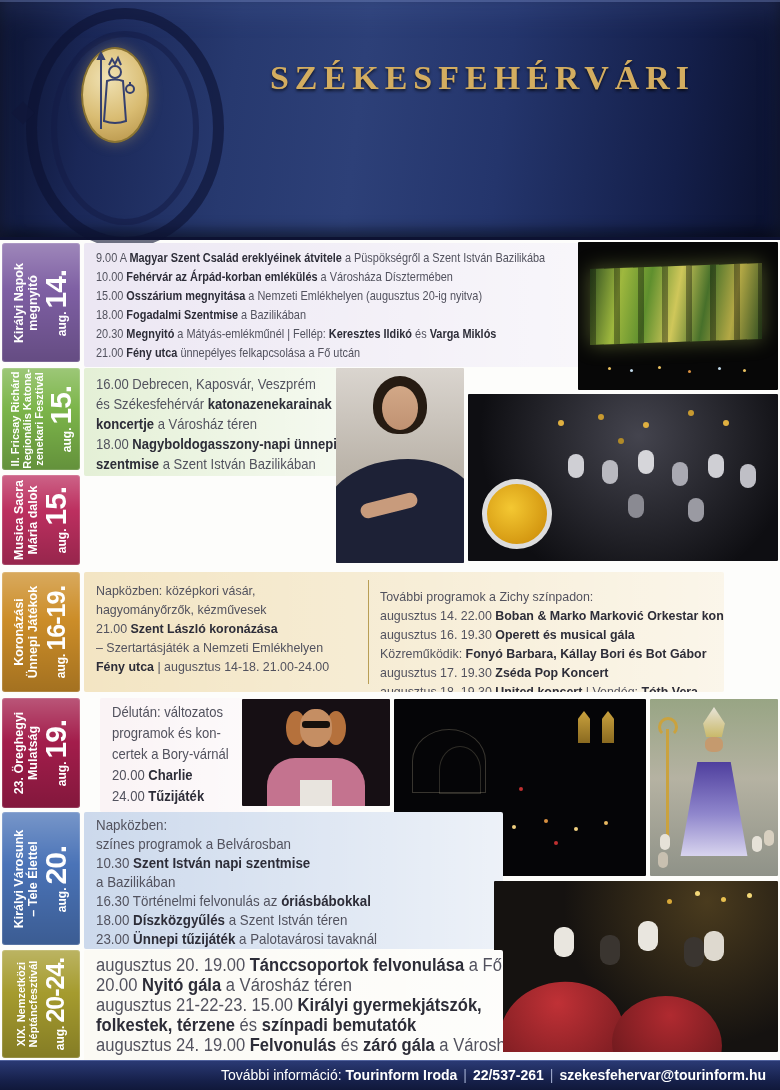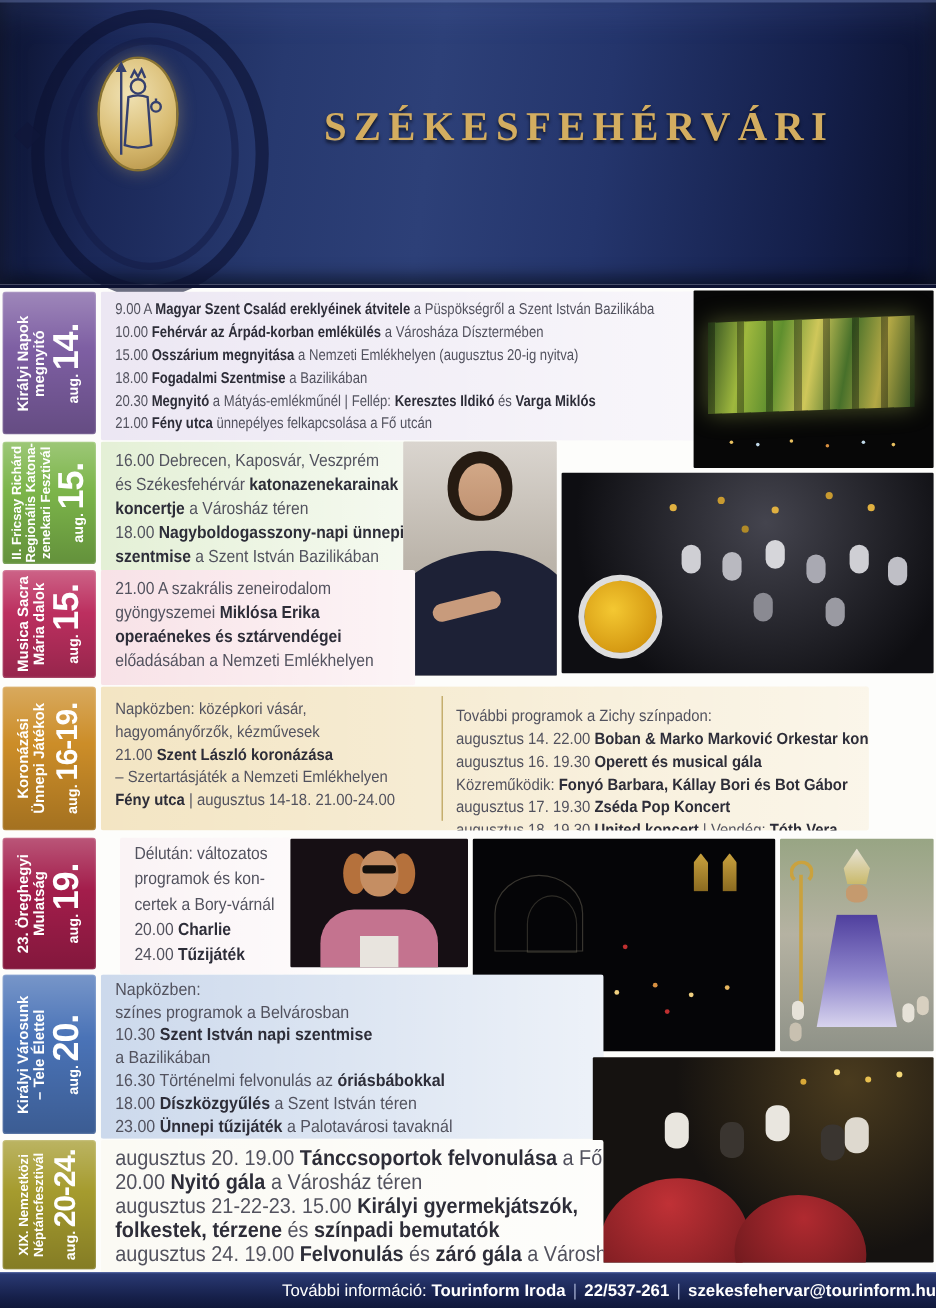--- a/index.html
+++ b/index.html
@@ -15,21 +15,21 @@
     border:11px solid rgba(12,17,48,.6);border-radius:50%;}
   .ornament::before{content:"";position:absolute;left:14px;top:12px;right:14px;bottom:12px;
     border:6px solid rgba(20,28,70,.55);border-radius:50%;}
   .ornament::after{content:"";position:absolute;left:-22px;top:86px;width:16px;height:16px;
     background:rgba(16,22,58,.8);transform:rotate(45deg);box-shadow:228px 0 rgba(16,22,58,.8);}
   #seal{position:absolute;left:81px;top:47px;width:64px;height:92px;border-radius:50%;
     background:radial-gradient(circle at 38% 32%,#f0e2b4,#d9bc72 55%,#b8954a 95%);
     border:2px solid #8a7433;box-shadow:0 0 14px rgba(220,190,110,.35);}
   #seal svg{position:absolute;left:0;top:0;}
   #title{position:absolute;left:205px;top:58px;width:555px;text-align:center;
-    font-family:"Liberation Serif",serif;color:#d9b66b;text-shadow:0 2px 3px rgba(0,0,0,.65);margin-top:29px;}
+    font-family:"Liberation Serif",serif;color:#d9b66b;text-shadow:0 2px 3px rgba(0,0,0,.65);}
   #title .t1{font-size:34px;font-weight:bold;letter-spacing:6px;line-height:40px;color:#d3ad60;}
   #title .t2{font-size:41px;font-weight:bold;letter-spacing:3px;line-height:48px;color:#dcba70;}
 
   
   .vlabel{position:absolute;border-radius:3px;
     background-image:linear-gradient(180deg,rgba(255,255,255,.25),rgba(255,255,255,0) 40%,rgba(0,0,0,.2));
     box-shadow:inset 0 0 0 1px rgba(255,255,255,.15);}
   .vlabel .rot{position:absolute;top:50%;left:50%;transform:translate(-50%,-50%) rotate(-90deg);
     display:flex;flex-direction:column;align-items:center;gap:3px;white-space:nowrap;color:#fff;}
   .lnames div{font-size:12.5px;font-weight:bold;line-height:13.5px;text-align:center;}
@@ -125,21 +125,21 @@
     background:radial-gradient(circle at 50% 20%,#b02a30,#701a1e 75%);transform:rotate(6deg);}
   .ph7 .figs{position:absolute;left:60px;top:46px;width:20px;height:30px;border-radius:9px;background:#e9e6df;
     box-shadow:84px -6px #e9e6df,150px 4px #ded9cf,46px 8px #3a3530,130px 10px #3a3530;}
   .ph7 .lights{position:absolute;right:26px;top:12px;width:5px;height:5px;border-radius:50%;background:#f4d878;
     box-shadow:-26px 4px #e8c050,-52px -2px #f4d878,-80px 6px #d8a838;}
 
   
   #footer{position:absolute;left:0;top:1060px;width:780px;height:30px;
     background:linear-gradient(180deg,#2b3b76,#16204a 70%,#10183a);
     box-shadow:inset 0 1px 0 rgba(140,160,220,.4);
-    display:flex;align-items:center;justify-content:flex-end;box-sizing:border-box;
+    display:flex;align-items:center;justify-content:flex-end;padding-right:14px;box-sizing:border-box;
     color:#fff;font-size:14px;}
   #footer .b{font-weight:bold;}
   #footer .sep{color:#9aa5c8;padding:0 6px;}
 </style>
 </head>
 <body>
 
 <div id="poster">
 
   <div id="header">
@@ -224,26 +224,20 @@
         <div class="lnames">
       <div>Musica Sacra</div>
       <div>Mária dalok</div>
         </div>
       <div class="ldate">
           <span class="aug">aug.</span>
           <span class="dnum">15.</span>
         </div>
     </div>
   </div>
-  <div class="content s3c" style="left: 84px; top: 475px; width: 250px; height: 90px; background-color: rgb(248, 226, 231);">
-    <div class="line"><span>21.00 A szakrális zeneirodalom</span></div>
-    <div class="line"><span>gyöngyszemei </span><span class="b">Miklósa Erika</span></div>
-    <div class="line"><span class="b">operaénekes és sztárvendégei</span></div>
-    <div class="line"><span>előadásában a Nemzeti Emlékhelyen</span></div>
-  </div>
 
   <div class="vlabel" style="left: 2px; top: 572px; width: 78px; height: 120px; background-color: rgb(204, 141, 40);">
     <div class="rot">
         <div class="lnames">
       <div>Koronázási</div>
       <div>Ünnepi Játékok</div>
         </div>
       <div class="ldate">
           <span class="aug">aug.</span>
           <span class="dnum wide">16-19.</span>

